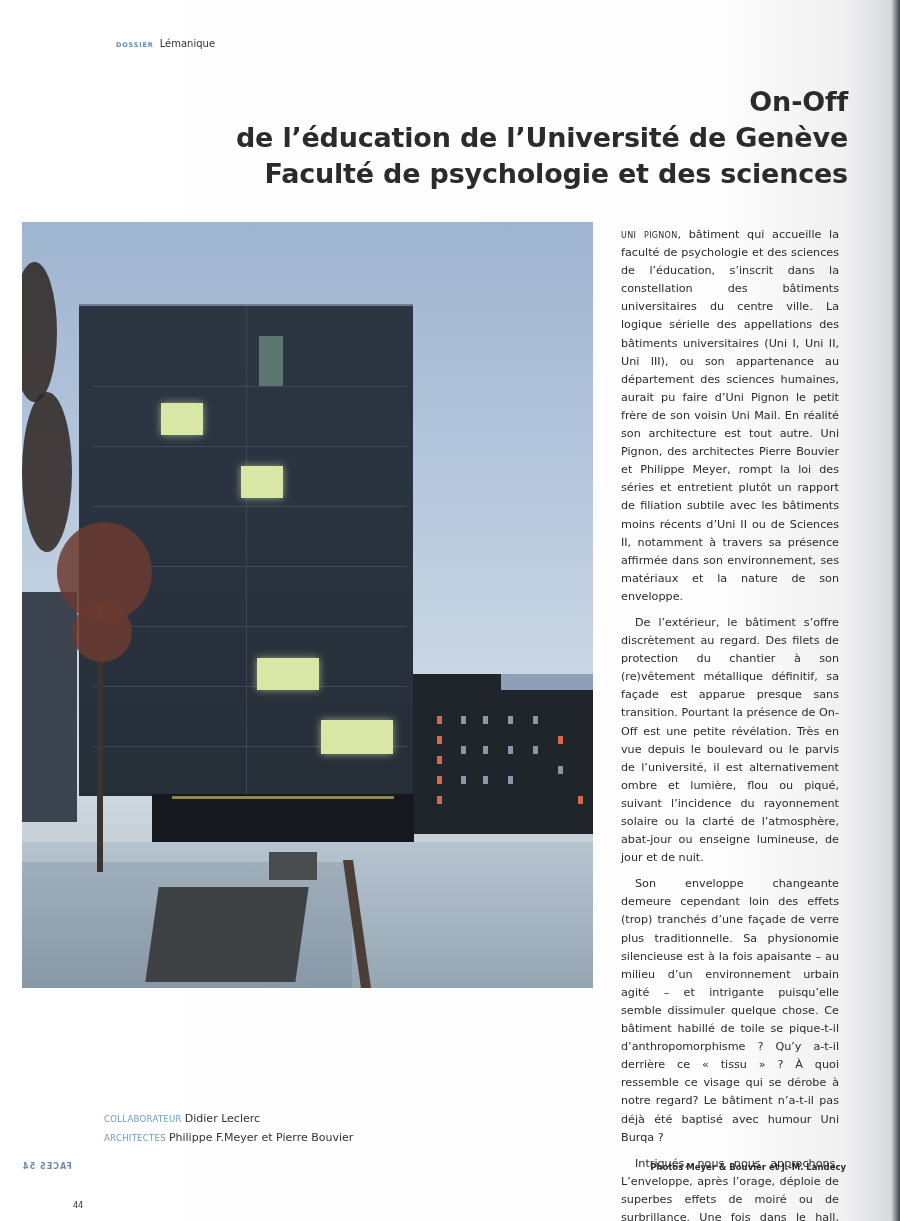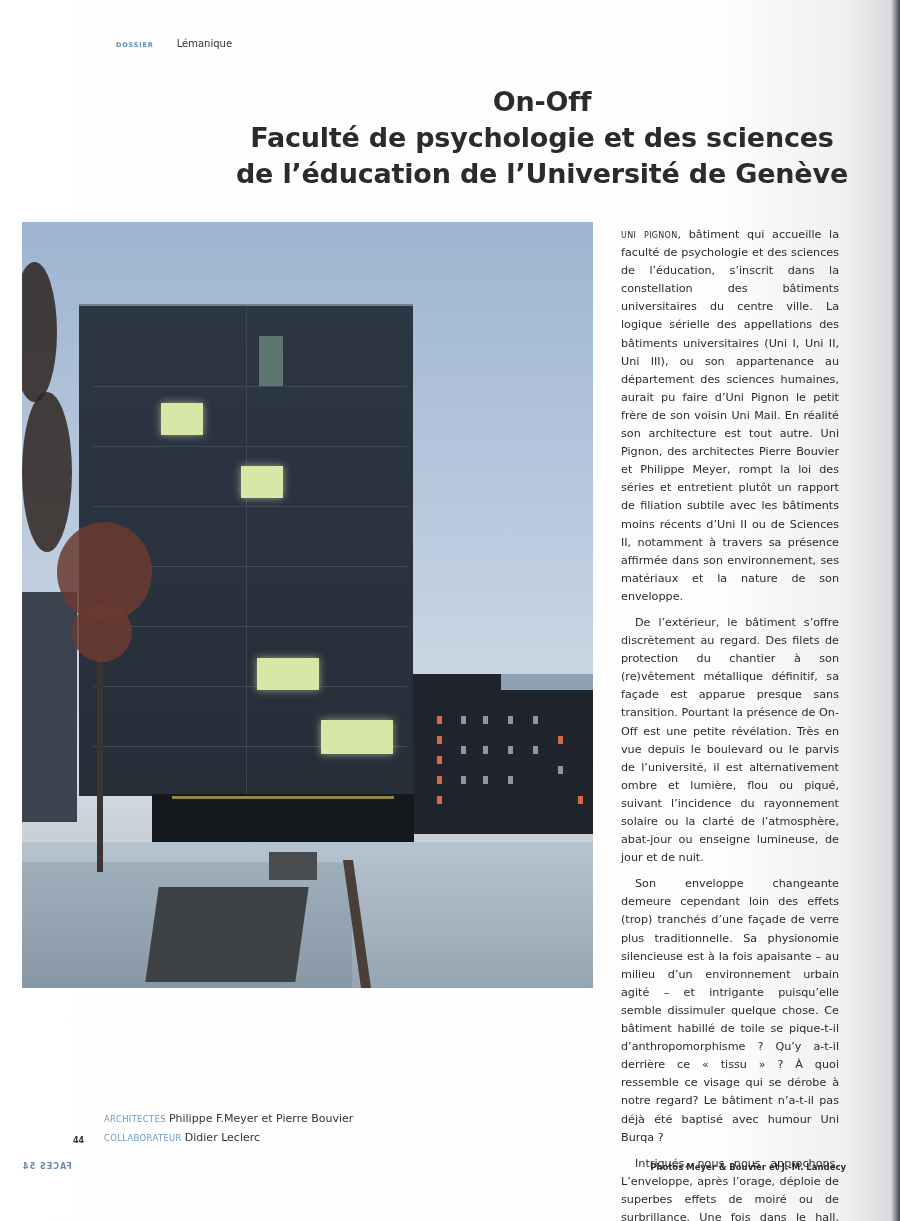--- a/index.html
+++ b/index.html
@@ -2,24 +2,24 @@
 <html><head>
 <meta charset="utf-8">
 <style>
   html, body { margin:0; padding:0; }
   body {
     width:900px; height:1221px; position:relative; overflow:hidden;
     background: linear-gradient(to right, #ffffff 0%, #fdfdfd 80%, #f0f0f1 94%, #d9dadd 99%, #3a4048 100%);
     font-family: "DejaVu Sans", sans-serif; color:#2a2a2a;
   }
   .header { position:absolute; left:104px; top:38px; font-size:10px; }
-  .header .kicker { color:#5b8db4; font-weight:bold; font-size:6.5px; letter-spacing:0.8px; text-transform:uppercase; margin-right:20px;padding-left:12px; }
+  .header .kicker { color:#5b8db4; font-weight:bold; font-size:6.5px; letter-spacing:0.8px; text-transform:uppercase; margin-right:3px;padding-left:12px; }
   .header .section { font-weight:normal; color:#333; }
   .title-block { position:absolute; right:52px; top:84px; text-align:right; font-weight:bold; color:#2b2b2b; line-height:36px; font-size:27px; letter-spacing:-0.2px; }
-  .title-block div { white-space:nowrap;text-align:center; }
+  .title-block div { white-space:nowrap; }
   .photo { position:absolute; left:22px; top:222px; width:571px; height:766px; overflow:hidden;
     background: linear-gradient(to bottom, #9fb4d0 0%, #b3c5dc 30%, #c6d4e2 55%, #d3dde6 72%, #c8d0d8 80%); }
   .sky-fill { position:absolute; inset:0; }
   .tower { position:absolute; left:57px; top:82px; width:334px; height:490px;
     background: linear-gradient(to bottom, #2c3643 0%, #2a3340 40%, #262e38 100%); border-top:2px solid #6d8096; }
   .tower .floor { position:absolute; left:14px; right:6px; height:1px; background:#3e4a57; }
   .tower .win { position:absolute; background:#d8e6a6; box-shadow:0 0 8px rgba(230,240,170,0.6); }
   .tower .win.dim { background:#5d7770; box-shadow:none; }
   .tower .vline { position:absolute; top:0; bottom:0; left:50%; width:1px; background:#3c4754; }
   .undercroft { position:absolute; left:130px; top:572px; width:262px; height:55px; background:#15191e; }
@@ -37,35 +37,35 @@
   .trunk { position:absolute; left:75px; top:350px; width:6px; height:300px; background:#3b3430; }
   .foliage { position:absolute; border-radius:50%; background:#2e2420; opacity:0.85; }
   .foliage.red { background:#6b3a30; }
   .body-text { position:absolute; left:613px; top:218px; width:234px; font-size:11.2px; line-height:18.1px; color:#2b2b2b; text-align:justify; hyphens:manual; }
   .body-text p { margin:8px; text-indent:0; }
   .body-text p + p { text-indent:14px; }
   .body-text .lead { font-variant:small-caps; text-transform:lowercase; letter-spacing:0.3px; font-size:11px; }
   .credits { position:absolute; left:104px; top:1110px; font-size:11px; line-height:17.5px; color:#333; }
   .credits .lbl { color:#6b9ac4; text-transform:uppercase; font-size:8.5px; letter-spacing:0.3px; margin-right:3px; }
   .folio { position:absolute; left:22px; top:1162px; font-size:8px; font-weight:bold; color:#6f8aa6; letter-spacing:1px; transform:scaleX(-1); }
-  .pagenum { position:absolute; left:73px; top:1136px; font-size:8px; font-weight:bold; color:#333; }
+  .pagenum { position:absolute; left:73px; top:1201px; font-size:8px; font-weight:normal; color:#333; }
   .photo-credit { position:absolute; right:54px; top:1162px; font-size:8.5px; font-weight:bold; color:#2a2a2a; }
 </style>
 </head>
 <body>
 
 <div class="header">
   <span class="kicker">Dossier</span>
   <span class="section">Lémanique</span>
 </div>
 
 <div class="title-block">
   <div>On-Off</div>
+  <div>de l’éducation de l’Université de Genève</div>
   <div>Faculté de psychologie et des sciences</div>
-  <div>de l’éducation de l’Université de Genève</div>
 </div>
 
 <div class="photo" aria-label="Dusk photograph of the Uni Pignon glass-clad tower with lit windows, adjacent apartment block and paved plaza with stone benches">
   <div class="sky-fill"></div>
   <div class="leftbldg"></div>
   <div class="apartment">
     <div class="roofband"></div>
     <div class="aw lit" style="left:24px;top:42px"></div>
     <div class="aw lit" style="left:24px;top:62px"></div>
     <div class="aw lit" style="left:24px;top:82px"></div>
@@ -118,19 +118,19 @@
 </div>
 
 <div class="body-text">
   <p><span class="lead">Uni Pignon</span><span>, bâtiment qui accueille la faculté de psychologie et des sciences de l’éducation, s’inscrit dans la constellation des bâtiments universitaires du centre ville. La logique sérielle des appellations des bâtiments universitaires (Uni I, Uni II, Uni III), ou son appartenance au département des sciences humaines, aurait pu faire d’Uni Pignon le petit frère de son voisin Uni Mail. En réalité son architecture est tout autre. Uni Pignon, des architectes Pierre Bouvier et Philippe Meyer, rompt la loi des séries et entretient plutôt un rapport de filiation subtile avec les bâtiments moins récents d’Uni II ou de Sciences II, notamment à travers sa présence affirmée dans son environnement, ses matériaux et la nature de son enveloppe.</span></p>
   <p>De l’extérieur, le bâtiment s’offre discrètement au regard. Des filets de protection du chantier à son (re)vêtement métallique définitif, sa façade est apparue presque sans transition. Pourtant la présence de On-Off est une petite révélation. Très en vue depuis le boulevard ou le parvis de l’université, il est alternativement ombre et lumière, flou ou piqué, suivant l’incidence du rayonnement solaire ou la clarté de l’atmosphère, abat-jour ou enseigne lumineuse, de jour et de nuit.</p>
   <p>Son enveloppe changeante demeure cependant loin des effets (trop) tranchés d’une façade de verre plus traditionnelle. Sa physionomie silencieuse est à la fois apaisante – au milieu d’un environnement urbain agité – et intrigante puisqu’elle semble dissimuler quelque chose. Ce bâtiment habillé de toile se pique-t-il d’anthropomorphisme ? Qu’y a-t-il derrière ce « tissu » ? À quoi ressemble ce visage qui se dérobe à notre regard? Le bâtiment n’a-t-il pas déjà été baptisé avec humour Uni Burqa ?</p>
   <p>Intrigués, nous nous approchons. L’enveloppe, après l’orage, déploie de superbes effets de moiré ou de surbrillance. Une fois dans le hall, nous n’avons pourtant pas encore le sentiment de nous trouver à l’intérieur, tant l’ouverture panoramique sur le parvis et la rue offre un spectacle saisissant de l’activité</p>
 </div>
 
 <div class="credits">
+  <div><span class="lbl">Collaborateur</span><span>Didier Leclerc</span></div>
   <div><span class="lbl">Architectes</span><span>Philippe F.Meyer et Pierre Bouvier</span></div>
-  <div><span class="lbl">Collaborateur</span><span>Didier Leclerc</span></div>
 </div>
 
 <div class="folio">FACES 54</div>
 <div class="pagenum">44</div>
 <div class="photo-credit">Photos Meyer &amp; Bouvier et J.-M. Landecy</div>
 
 </body></html>

